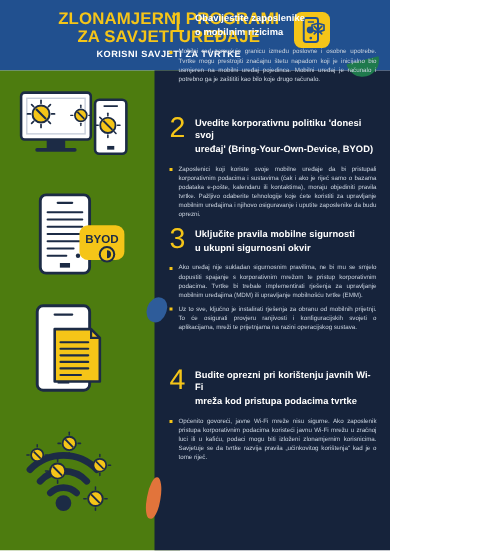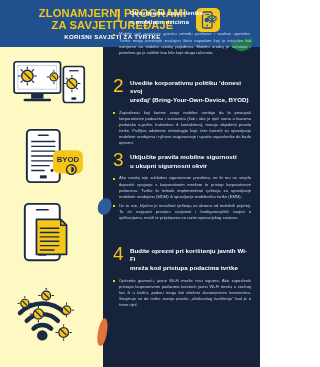--- a/index.html
+++ b/index.html
@@ -24,21 +24,21 @@
     letter-spacing:0.1px;white-space:nowrap;
   }
   .h-sub{
     color:#ffffff;font-size:6.1px;font-weight:bold;letter-spacing:0.35px;
     margin-top:2.5px;white-space:nowrap;
   }
   .header-icon{width:26px;height:26px;flex:0 0 26px;margin-left:2px;}
 
   
   .left-col{
-    position:absolute;left:0;top:47px;width:120px;height:320px;background:#fef9c3;
+    position:absolute;left:0;top:47px;width:120px;height:320px;background:#4d7c0f;
   }
   .right-col{
     position:absolute;left:103px;top:47px;width:157px;height:320px;background:#16233b;
   }
 
   
   .illo{position:absolute;left:0;width:103px;display:flex;align-items:center;justify-content:center;}
   .illo svg{display:block;}
   .illo-1{top:4px;height:66px;}
   .illo-2{top:76px;height:66px;}

